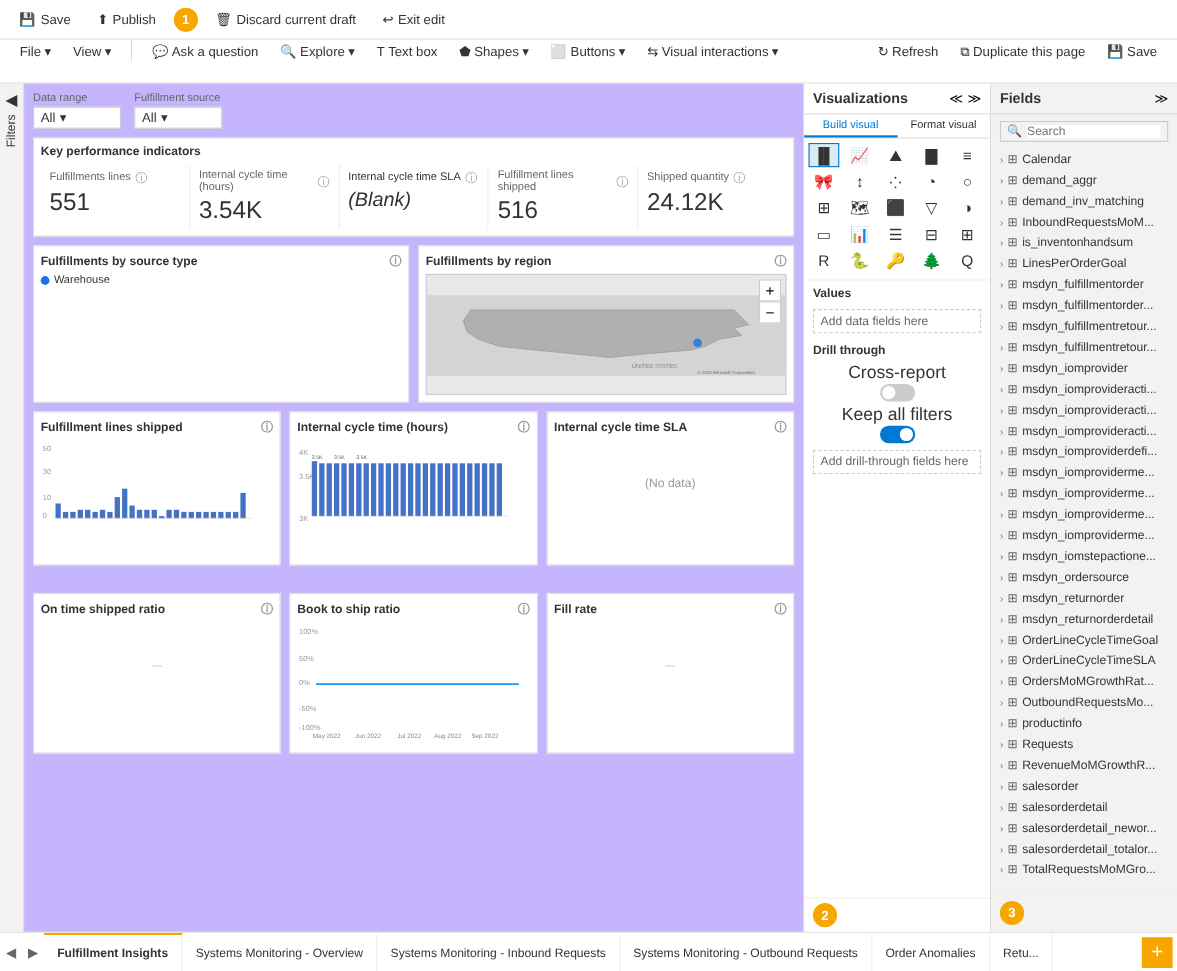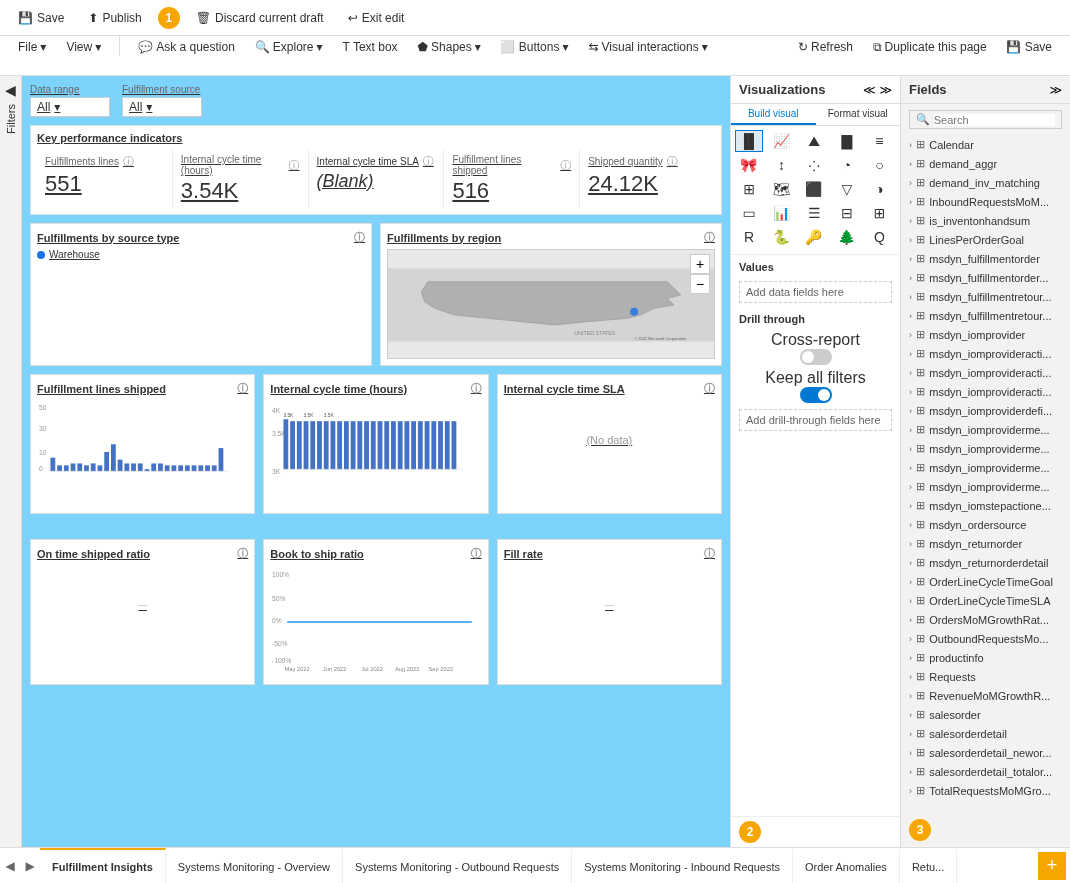--- a/index.html
+++ b/index.html
@@ -9,21 +9,21 @@
     .top-bar { display: flex; align-items: center; background: #fff; border-bottom: 1px solid #ddd; padding: 0 10px; height: 36px; gap: 8px; }
     .top-bar-btn { display: flex; align-items: center; gap: 4px; font-size: 12px; padding: 4px 8px; cursor: pointer; border: none; background: transparent; color: #333; }
 
     
     .menu-bar { display: flex; align-items: flex-start; background: #fff; border-bottom: 1px solid #ddd; padding: 0 10px; height: 40px; gap: 4px; }
     .menu-item { display: flex; align-items: center; gap: 3px; font-size: 12px; padding: 4px 8px; cursor: pointer; border: none; background: transparent; color: #333; }
     .menu-sep { width: 1px; height: 20px; background: #ddd; margin: 0 6px; }
     .menu-right { margin-left: auto; display: flex; align-items: center; gap: 4px; }
 
     
-    .main-panel { flex: 1; padding: 8px; overflow-y: auto; background: #7dd3fc; text-decoration: underline; }
+    .main-panel { flex: 1; padding: 8px; overflow-y: auto; background: #c4b5fd; }
 
     
     .filters-bar { display: flex; gap: 12px; margin-bottom: 8px; align-items: flex-end; }
     .filter-group { display: flex; flex-direction: column; gap: 2px; }
     .filter-label { font-size: 10px; color: #666; }
     .filter-select { display: flex; align-items: center; gap: 4px; background: #fff; border: 1px solid #ccc; padding: 2px 6px; font-size: 12px; cursor: pointer; min-width: 80px; }
 
     
     .kpi-section { background: #fff; border: 1px solid #ddd; margin-bottom: 8px; padding: 6px; }
     .kpi-section-title { font-size: 11px; font-weight: 600; margin-bottom: 6px; color: #333; }
@@ -699,24 +699,24 @@
 <div class="bottom-tabs">
   <div class="tab-nav">◀</div>
   <div class="tab-nav">▶</div>
   <div class="tab-item active">
     <span>Fulfillment Insights</span>
   </div>
   <div class="tab-item">
     <span>Systems Monitoring - Overview</span>
   </div>
   <div class="tab-item">
+    <span>Systems Monitoring - Inbound Requests</span>
+  </div>
+  <div class="tab-item">
     <span>Systems Monitoring - Outbound Requests</span>
-  </div>
-  <div class="tab-item">
-    <span>Systems Monitoring - Inbound Requests</span>
   </div>
   <div class="tab-item">
     <span>Order Anomalies</span>
   </div>
   <div class="tab-item">
     <span>Retu...</span>
   </div>
   <div class="tab-add">+</div>
 </div>
 

